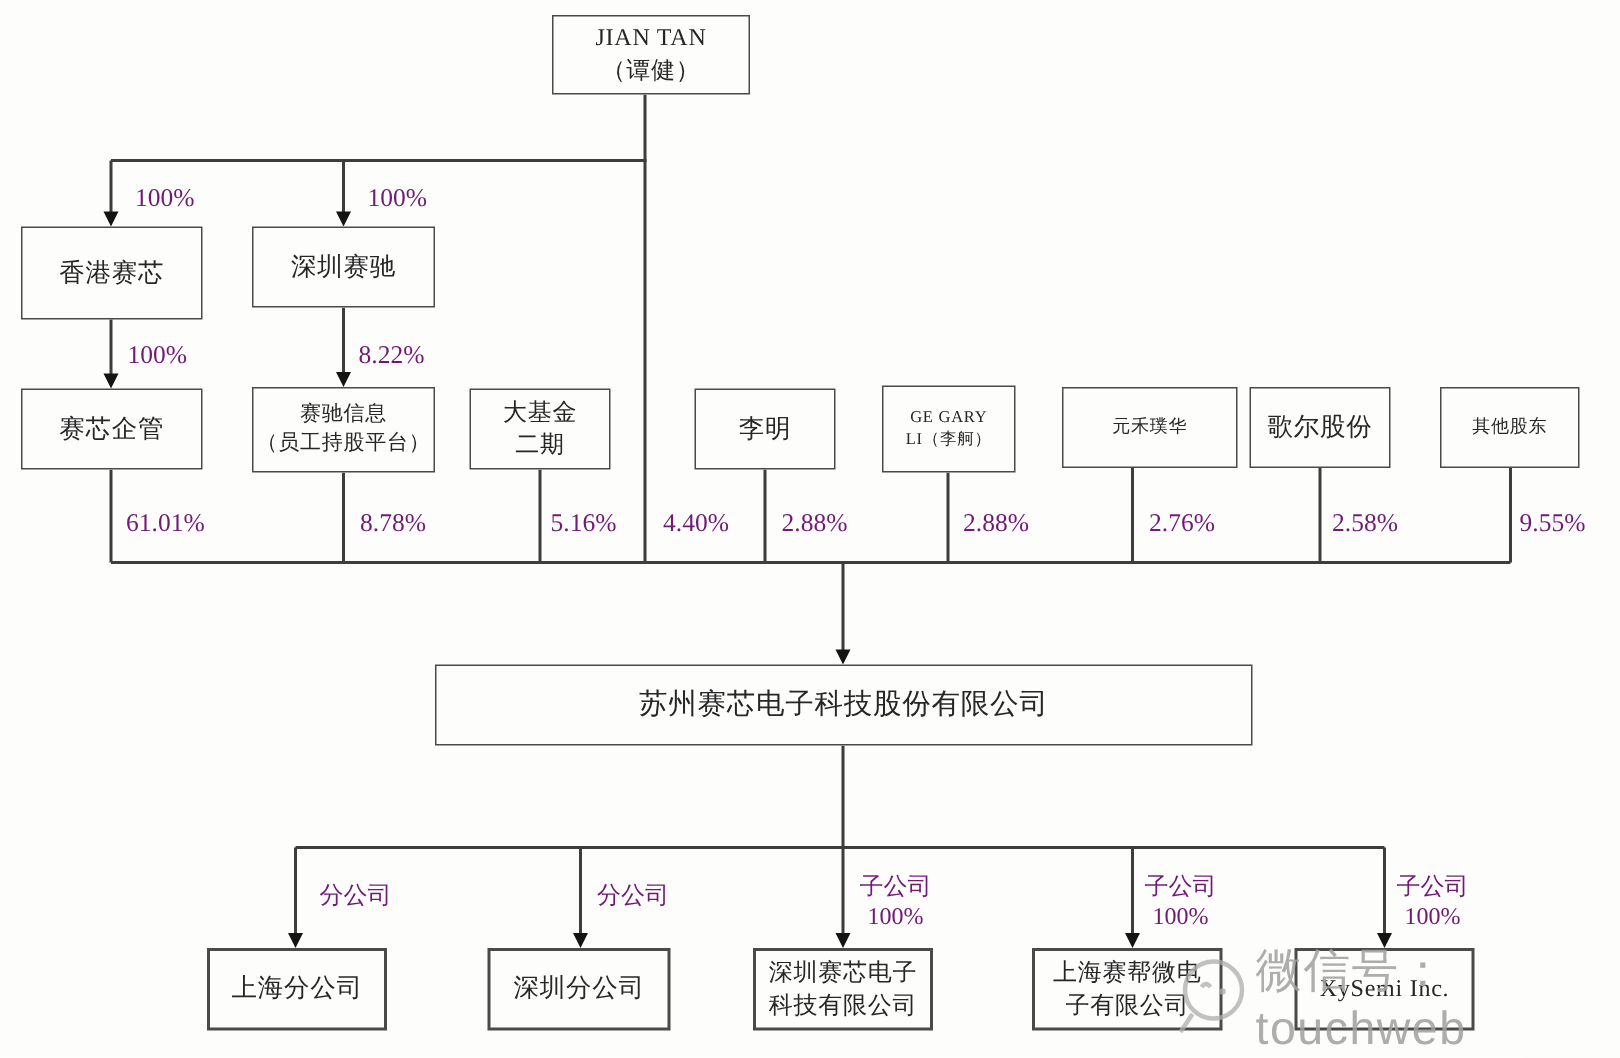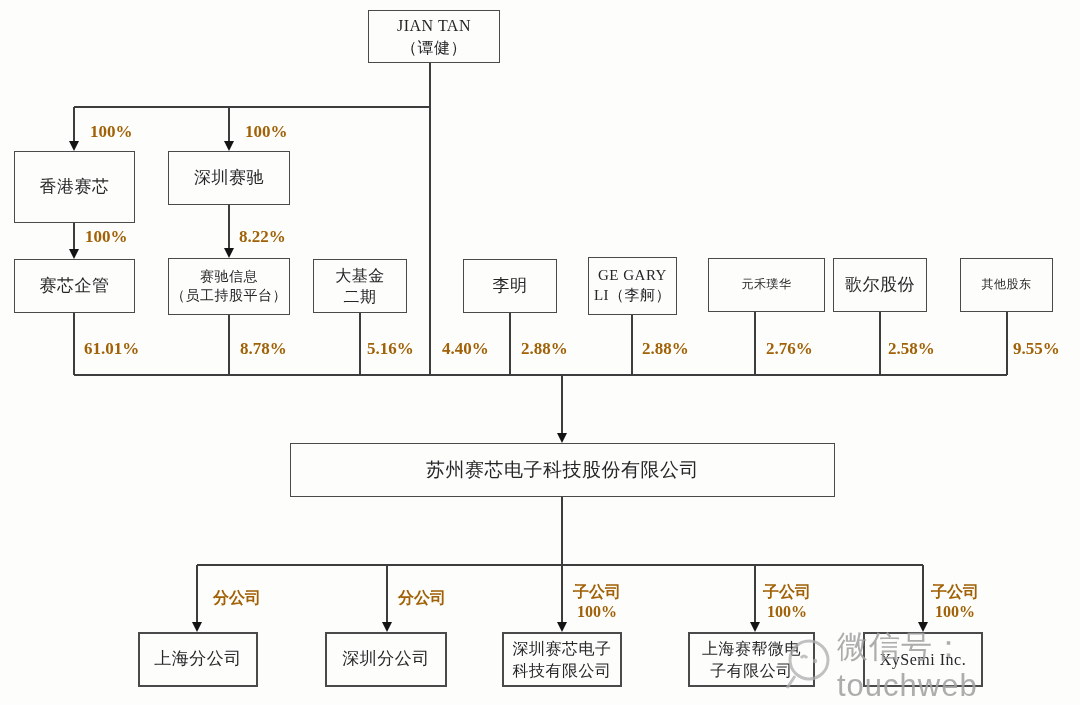--- a/index.html
+++ b/index.html
@@ -15,21 +15,21 @@
     display:flex;flex-direction:column;justify-content:center;align-items:center;
     text-align:center;color:#262626;line-height:1.32;letter-spacing:.5px;
   }
   .cline{position:absolute;background:#3d3d3d;}
   .arrow{
     position:absolute;width:0;height:0;
     border-left:5.5px solid transparent;border-right:5.5px solid transparent;
     border-top:10px solid #141414;
   }
   .lbl{
-    position:absolute;color:#a16207;font-weight:700;
+    position:absolute;color:#701a75;font-weight:400;
     white-space:nowrap;line-height:1.25;
   }
   .lbl.center{text-align:center;}
   #watermark{
     position:absolute;left:781px;top:626px;display:flex;align-items:center;
     color:#a2a2a2;z-index:30;pointer-events:none;
     font-family:"Liberation Sans","DejaVu Sans",sans-serif;
   }
   #watermark .wm-text{
     font-size:31px;letter-spacing:1px;opacity:.88;margin-left:4px;
@@ -83,41 +83,41 @@
     <div class="arrow" style="left: 556.5px; top: 433px;"></div>
     <div class="arrow" style="left: 191.5px; top: 622px;"></div>
     <div class="arrow" style="left: 381.5px; top: 622px;"></div>
     <div class="arrow" style="left: 556.5px; top: 622px;"></div>
     <div class="arrow" style="left: 749.5px; top: 622px;"></div>
     <div class="arrow" style="left: 917.5px; top: 622px;"></div>
     <div class="box" style="left: 368px; top: 10px; width: 132px; height: 53px; font-size: 16px;">
       <div>JIAN TAN</div>
       <div>（谭健）</div>
     </div>
-    <div class="box" style="left: 14px; top: 151px; width: 121px; height: 72px; font-size: 17px;">
+    <div class="box" style="left: 14px; top: 151px; width: 121px; height: 62px; font-size: 17px;">
       <div>香港赛芯</div>
     </div>
     <div class="box" style="left: 168px; top: 151px; width: 122px; height: 54px; font-size: 17px;">
       <div>深圳赛驰</div>
     </div>
     <div class="box" style="left: 14px; top: 259px; width: 121px; height: 54px; font-size: 17px;">
       <div>赛芯企管</div>
     </div>
     <div class="box" style="left: 168px; top: 258px; width: 122px; height: 57px; font-size: 14px;">
       <div>赛驰信息</div>
       <div>（员工持股平台）</div>
     </div>
     <div class="box" style="left: 313px; top: 259px; width: 94px; height: 54px; font-size: 16px;">
       <div>大基金</div>
       <div>二期</div>
     </div>
     <div class="box" style="left: 463px; top: 259px; width: 94px; height: 54px; font-size: 17px;">
       <div>李明</div>
     </div>
-    <div class="box" style="left: 588px; top: 257px; width: 89px; height: 58px; font-size: 15px; font-family: Liberation Serif, serif;">
+    <div class="box" style="left: 588px; top: 257px; width: 89px; height: 58px; font-size: 11px; font-family: Liberation Serif, serif;">
       <div>GE GARY</div>
       <div>LI（李舸）</div>
     </div>
     <div class="box" style="left: 708px; top: 258px; width: 117px; height: 54px; font-size: 12px;">
       <div>元禾璞华</div>
     </div>
     <div class="box" style="left: 833px; top: 258px; width: 94px; height: 54px; font-size: 17px;">
       <div>歌尔股份</div>
     </div>
     <div class="box" style="left: 960px; top: 258px; width: 93px; height: 54px; font-size: 12px;">

